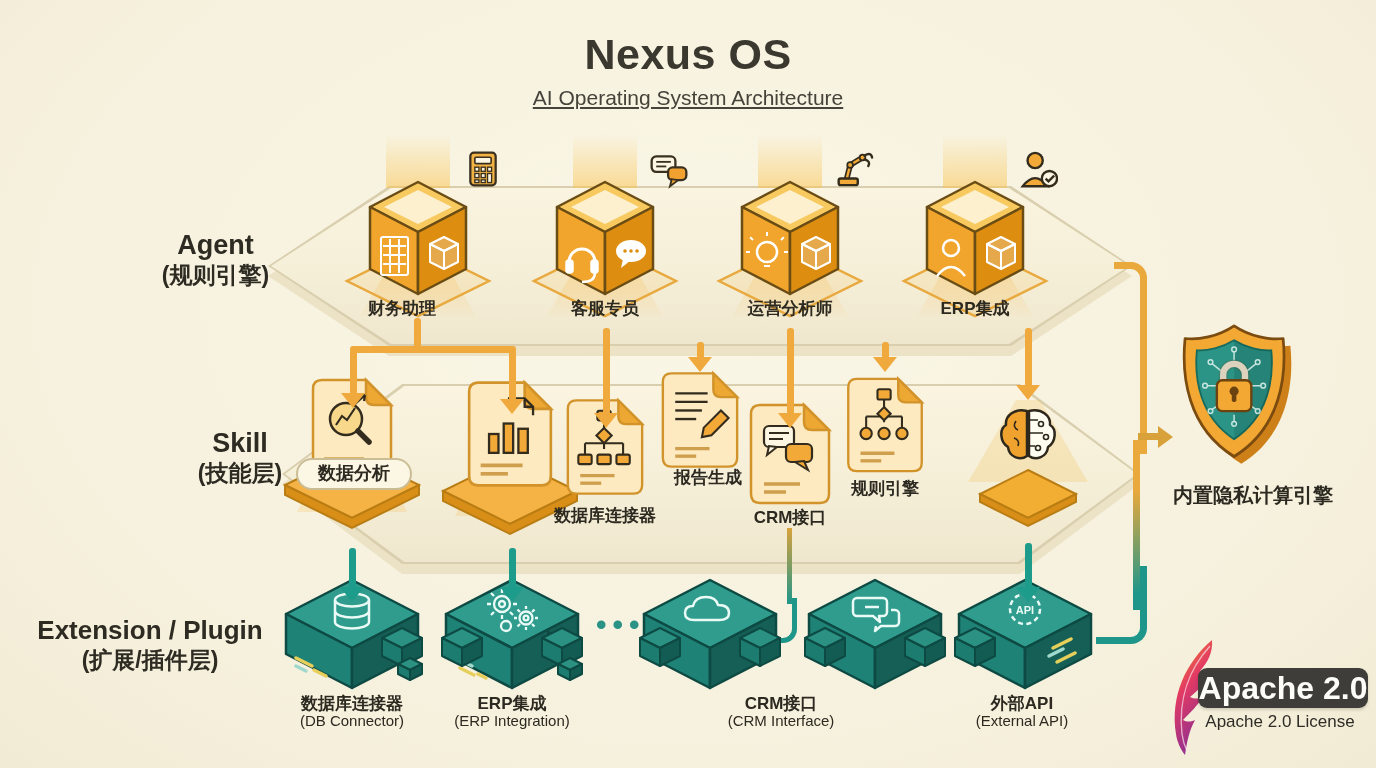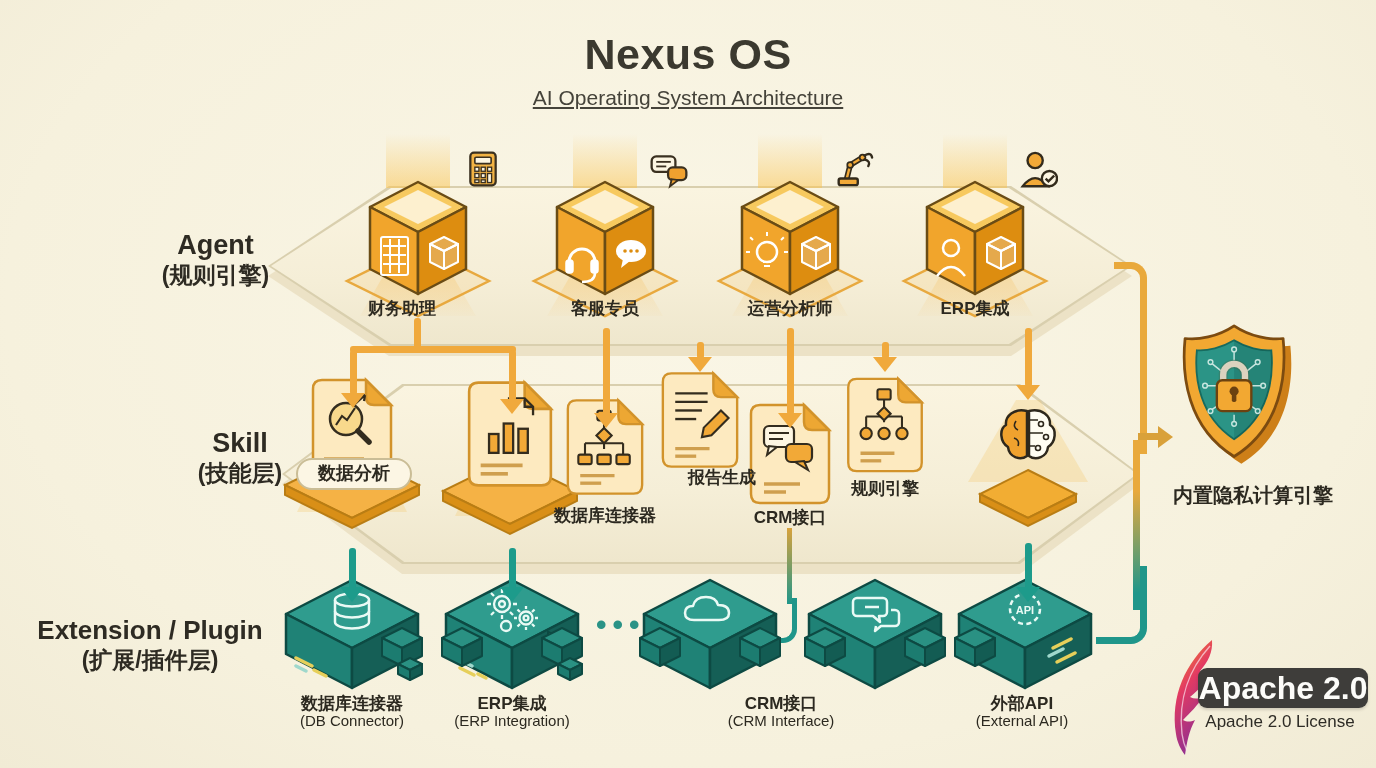--- a/index.html
+++ b/index.html
@@ -325,21 +325,21 @@
     <g stroke="#2e281c" stroke-width="1.6" fill="none">
       <circle cx="45" cy="18" r="2.5"></circle>
         <circle cx="50" cy="31" r="2.5"></circle>
         <circle cx="42" cy="42" r="2.5"></circle>
       <path d="M33 14 h9 M33 27 h14 M33 40 h6 M20 15 q-4 6 2 9 M18 32 q6 2 4 8"></path>
     </g>
   </svg>
 
   <div class="abs ctr pill" style="left:296px;top:458px;width:112px;height:28px;">数据分析</div>
   <div class="abs ctr skill-label" style="left:540px;top:504px;width:130px;">数据库连接器</div>
-  <div class="abs ctr skill-label" style="left:677px;top:466px;width:90px;">报告生成</div>
+  <div class="abs ctr skill-label" style="left:663px;top:466px;width:90px;">报告生成</div>
   <div class="abs ctr skill-label" style="left:745px;top:506px;width:90px;">CRM接口</div>
   <div class="abs ctr skill-label" style="left:840px;top:477px;width:90px;">规则引擎</div>
 
   <div class="abs" style="left:787px;top:528px;width:5px;height:76px;background:linear-gradient(#d8a23c,#1f968a);"></div>
   <div class="abs" style="left:768px;top:598px;width:24px;height:40px;border-right:5px solid #1f968a;border-bottom:5px solid #1f968a;border-bottom-right-radius:14px;"></div>
 
   <svg class="abs" style="left:272px;top:576px;" width="160" height="118" viewBox="0 0 160 118">
     <g stroke="#0d4a43" stroke-width="2.5" stroke-linejoin="round">
       <polygon points="80,4 146,38 80,72 14,38" fill="#2f9c8e"></polygon>
       <polygon points="14,38 80,72 80,112 14,78" fill="#1f8276"></polygon>

